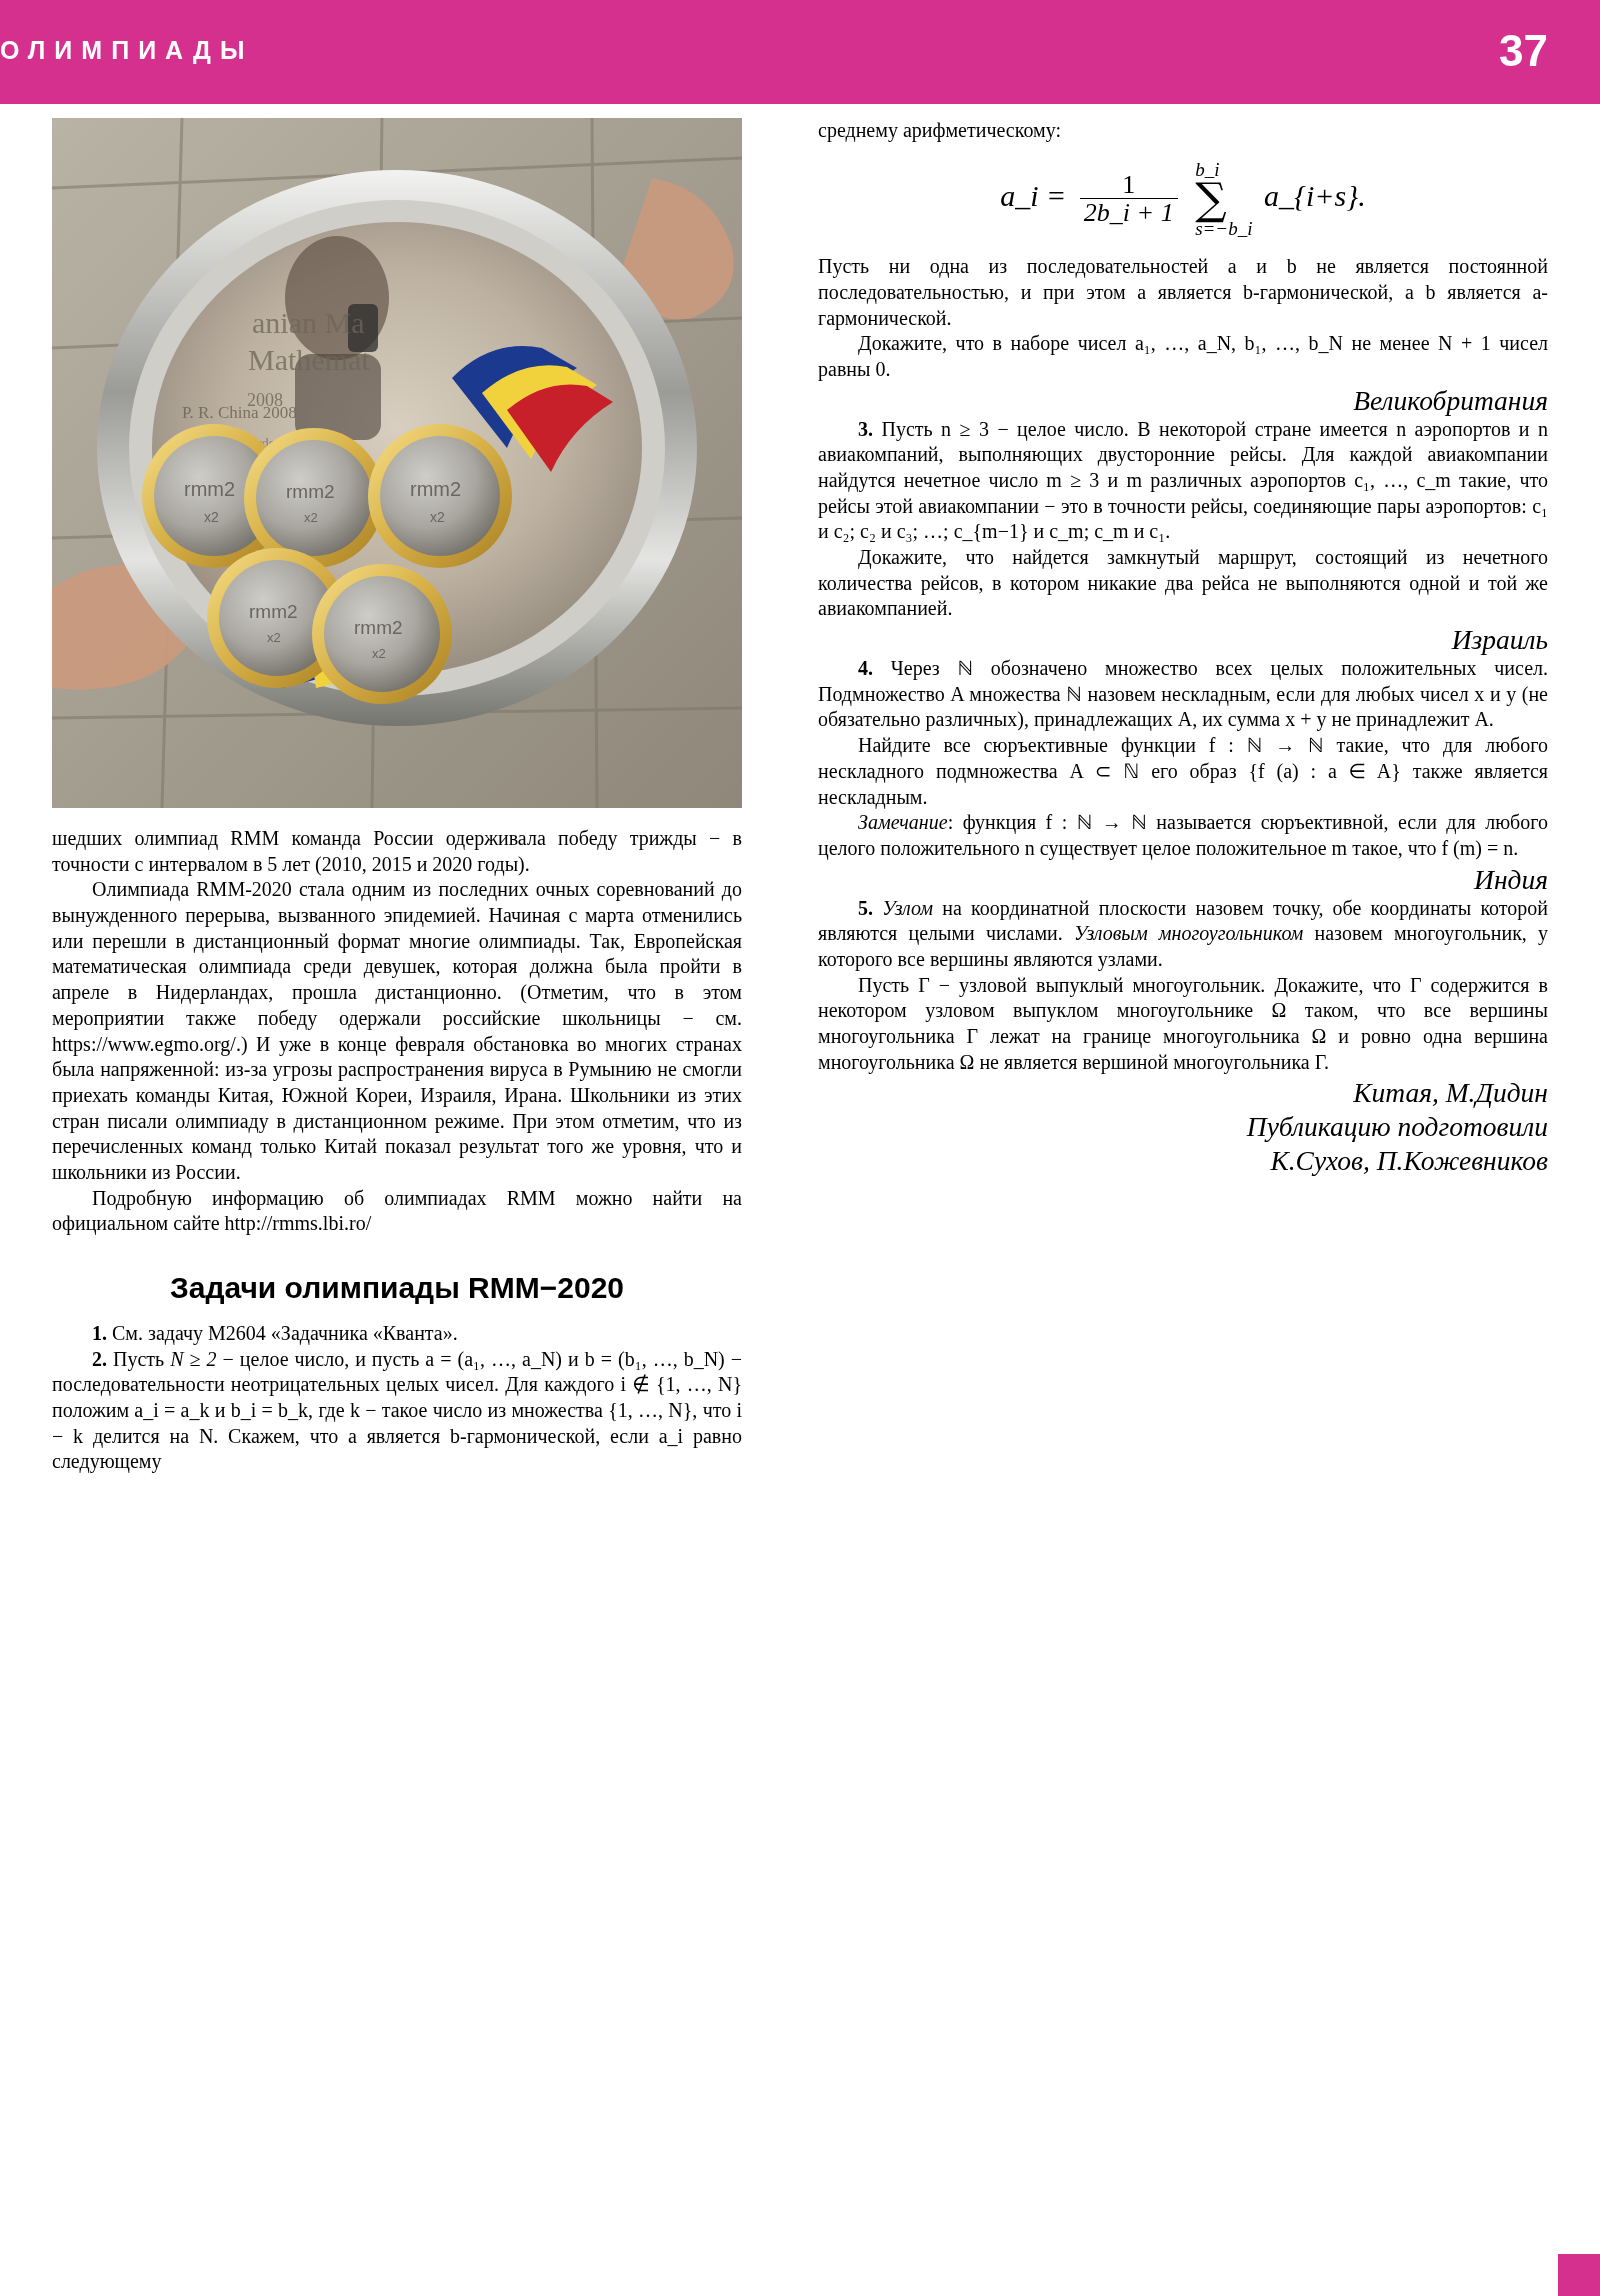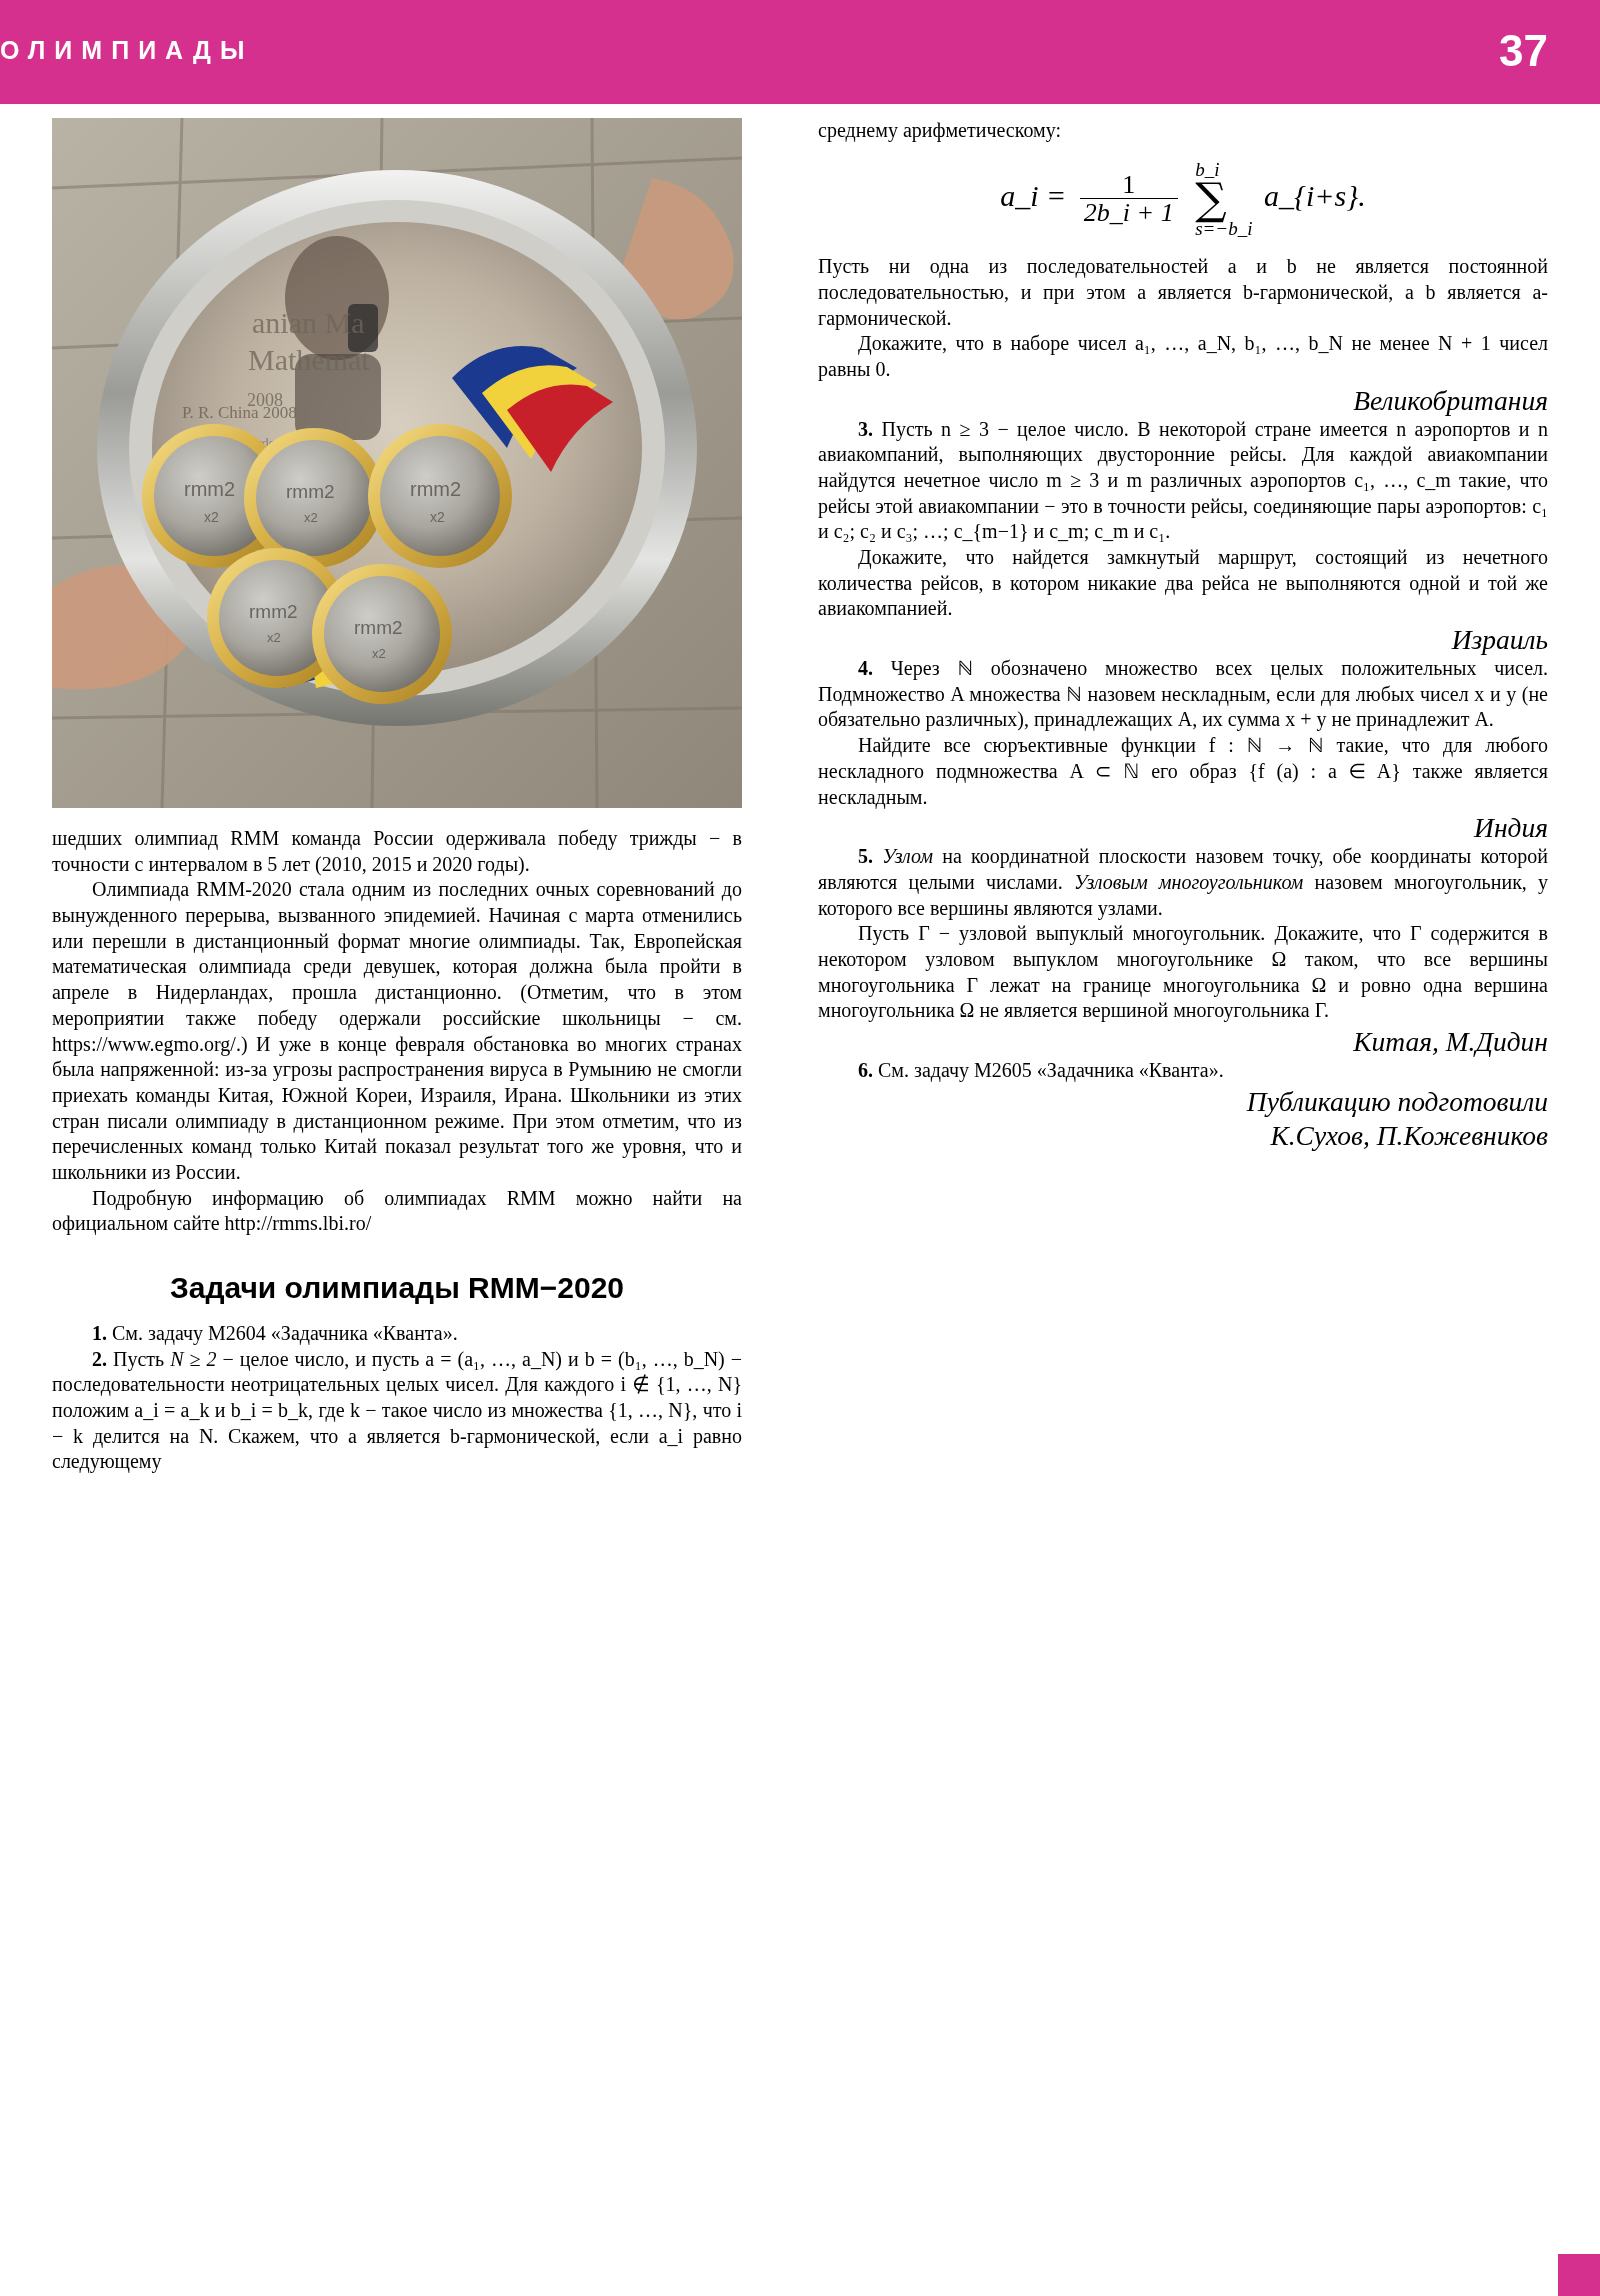--- a/index.html
+++ b/index.html
@@ -291,34 +291,33 @@
       <span>Пусть n ≥ 3 − целое число. В некоторой стране имеется n аэропортов и n авиакомпаний, выполняющих двусторонние рейсы. Для каждой авиакомпании найдутся нечетное число m ≥ 3 и m различных аэропортов c₁, …, c_m такие, что рейсы этой авиакомпании − это в точности рейсы, соединяющие пары аэропортов: c₁ и c₂; c₂ и c₃; …; c_{m−1} и c_m; c_m и c₁.</span>
     </p>
     <p class="body">Докажите, что найдется замкнутый маршрут, состоящий из нечетного количества рейсов, в котором никакие два рейса не выполняются одной и той же авиакомпанией.</p>
     <p class="sc-right">Израиль</p>
 
     <p class="body gap-top">
       <span class="num">4.</span>
       <span>Через ℕ обозначено множество всех целых положительных чисел. Подмножество A множества ℕ назовем нескладным, если для любых чисел x и y (не обязательно различных), принадлежащих A, их сумма x + y не принадлежит A.</span>
     </p>
     <p class="body">Найдите все сюръективные функции f : ℕ → ℕ такие, что для любого нескладного подмножества A ⊂ ℕ его образ {f (a) : a ∈ A} также является нескладным.</p>
+    <p class="body">
+      <i class="it">Замечание</i><span>: функция f : ℕ → ℕ называется сюръективной, если для любого целого положительного n существует целое положительное m такое, что f (m) = n.</span>
+    </p>
     <p class="sc-right">Индия</p>
 
     <p class="body gap-top">
       <span class="num">5.</span>
       <i class="it">Узлом</i>
       <span>на координатной плоскости назовем точку, обе координаты которой являются целыми числами.</span>
       <i class="it">Узловым многоугольником</i>
       <span>назовем многоугольник, у которого все вершины являются узлами.</span>
     </p>
     <p class="body">Пусть Γ − узловой выпуклый многоугольник. Докажите, что Γ содержится в некотором узловом выпуклом многоугольнике Ω таком, что все вершины многоугольника Γ лежат на границе многоугольника Ω и ровно одна вершина многоугольника Ω не является вершиной многоугольника Γ.</p>
     <p class="sc-right">Китая, М.Дидин</p>
 
-    <p class="body gap-top">
-      <span class="num">6.</span>
-      <span>См. задачу М2605 «Задачника «Кванта».</span>
-    </p>
     <p class="sc-right">Публикацию подготовили</p>
     <p class="sc-right">К.Сухов,  П.Кожевников</p>
   </div>
 
   <div class="corner-mark"></div>
 </div>
 
 </body></html>

